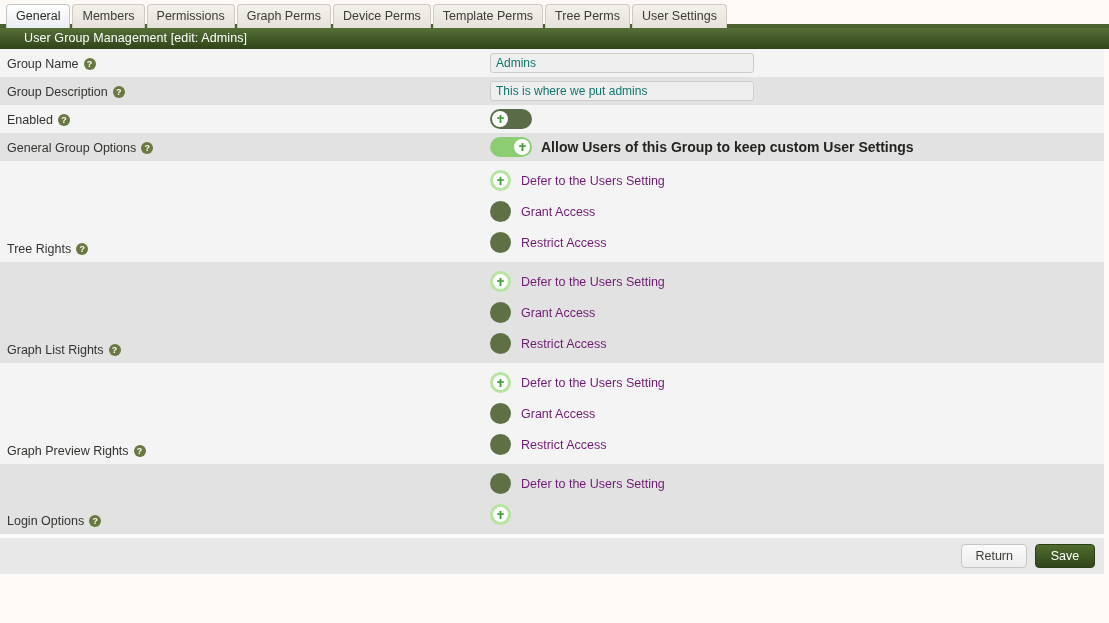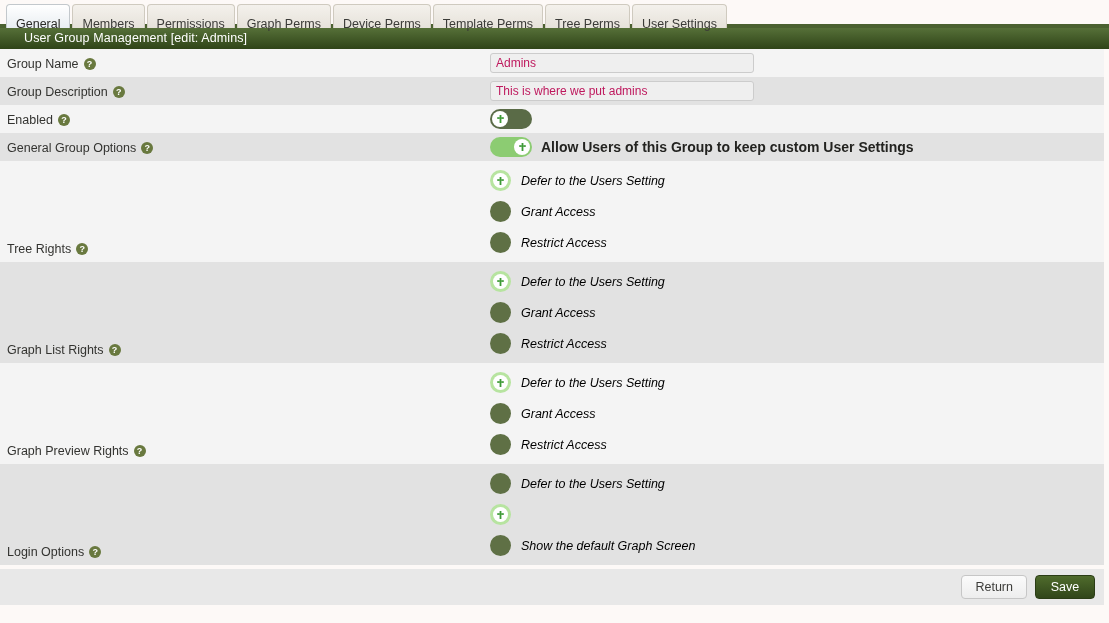--- a/index.html
+++ b/index.html
@@ -29,21 +29,21 @@
     position: absolute;
     left: 0; right: 0; bottom: 0;
     height: 4px;
     background: #4b6130;
   }
   .tab {
     position: relative;
     z-index: 2;
     height: 24px;
     line-height: 23px;
-    padding: 8px 9px;
+    padding: 0 9px;
     font-size: 12.5px;
     color: #3b3b38;
     background: linear-gradient(to bottom, #f4f1ec 0%, #e6e2da 100%);
     border: 1px solid #cfcabf;
     border-bottom: none;
     border-radius: 4px 4px 0 0;
     white-space: nowrap;
     cursor: pointer;
   }
   .tab.active {
@@ -105,21 +105,21 @@
     flex: 0 0 12px;
   }
 
   
   .textinput {
     width: 264px;
     height: 20px;
     padding: 0 5px;
     font-family: "Liberation Sans", sans-serif;
     font-size: 12px;
-    color: #be185d;
+    color: #0f766e;
     background: #efefef;
     border: 1px solid #cccccc;
     border-radius: 3px;
     outline: none;
   }
 
   
   .toggle {
     position: relative;
     display: inline-block;
@@ -184,23 +184,22 @@
   .radio.sel .inner {
     width: 15px; height: 15px;
     border-radius: 50%;
     background: #ffffff;
     display: flex;
     align-items: center;
     justify-content: center;
   }
   .radioitem .optlabel {
     font-size: 12.5px;
-    color: #000000;
+    color: #701a75;
     white-space: nowrap;
-    font-style: italic;
   }
 
   
   .spacer { height: 4px; background: #fdf9f7; }
   .footer {
     height: 36px;
     background: #e8e8e8;
     display: flex;
     align-items: center;
     justify-content: flex-end;
@@ -415,24 +414,20 @@
             <span class="radio sel">
               <span class="inner">
                 <svg class="glyph" viewBox="0 0 9 10">
   <rect x="3.6" y="1" width="1.8" height="8" fill="#3d9a36"></rect>
   <rect x="1.2" y="3.2" width="2.6" height="1.7" fill="#3d9a36"></rect>
   <rect x="5.2" y="3.2" width="2.6" height="1.7" fill="#3d9a36"></rect>
 </svg>
               </span>
             </span>
           </div>
-          <div class="radioitem">
-            <span class="radio"></span>
-            <span class="optlabel">Show the default Graph Screen</span>
-          </div>
         </div>
     </div>
   </div>
 
 </div>
 
 <div class="spacer"></div>
 
 <div class="footer">
   <button class="btn secondary">Return</button>

